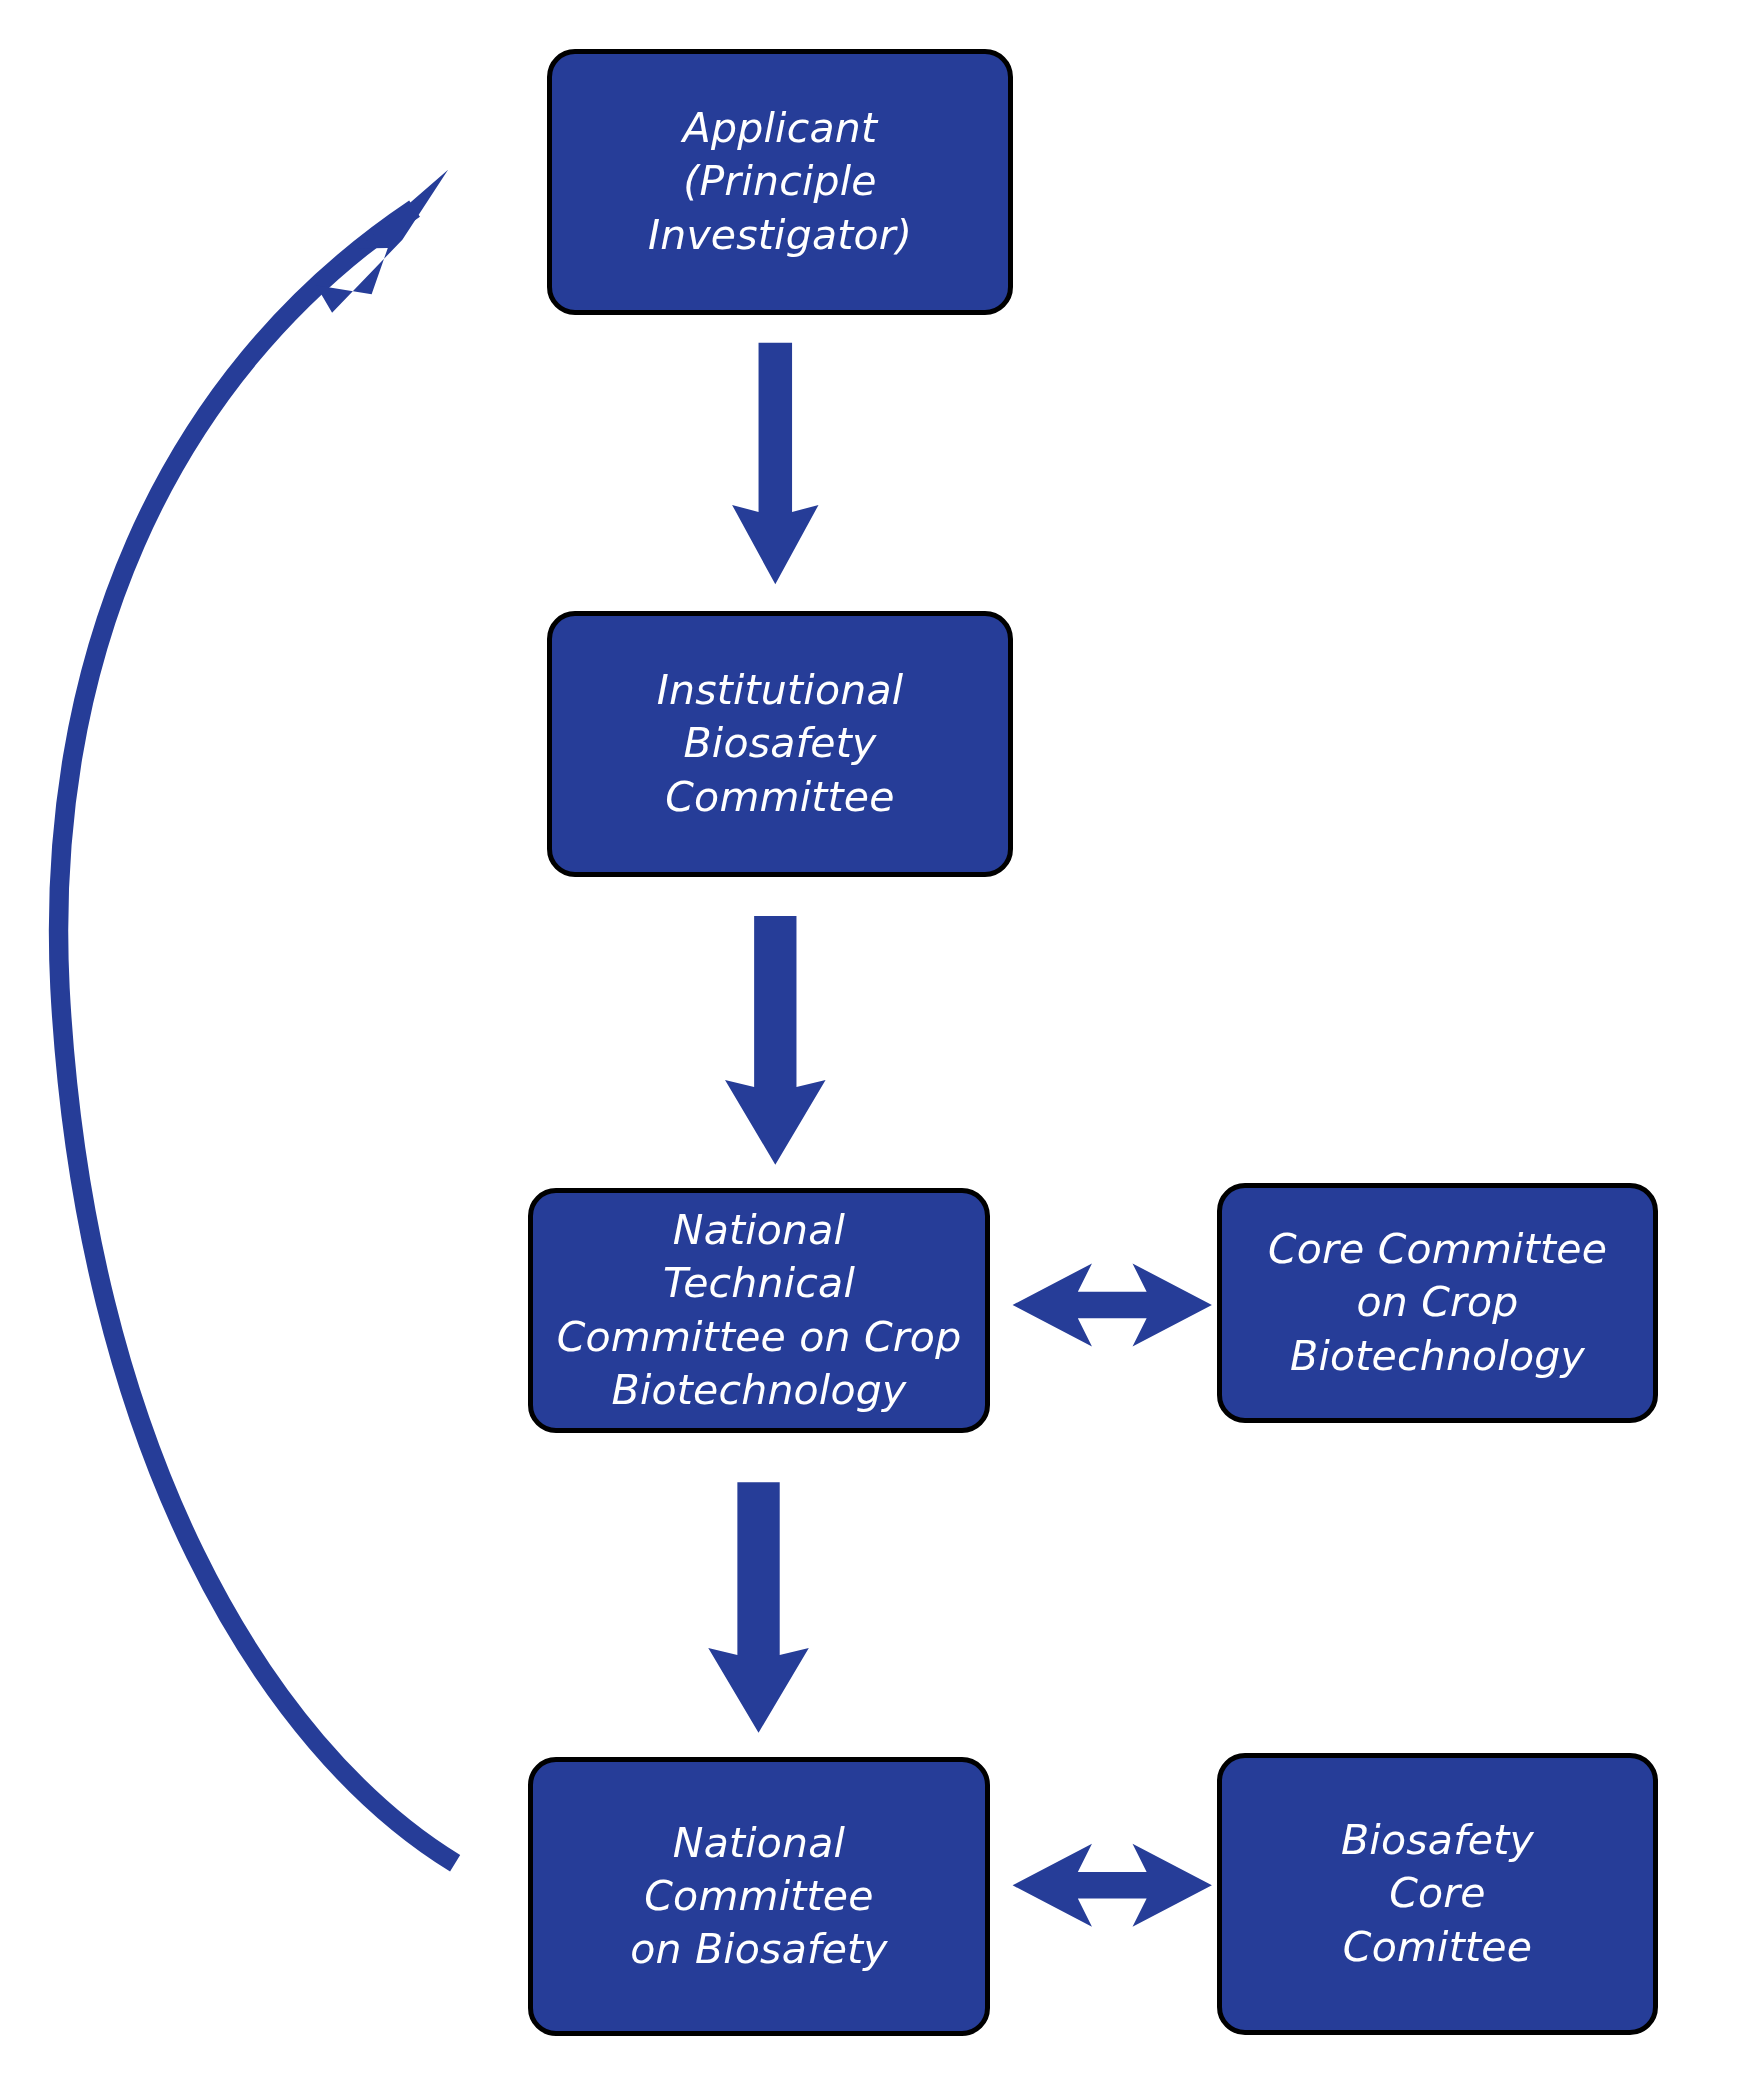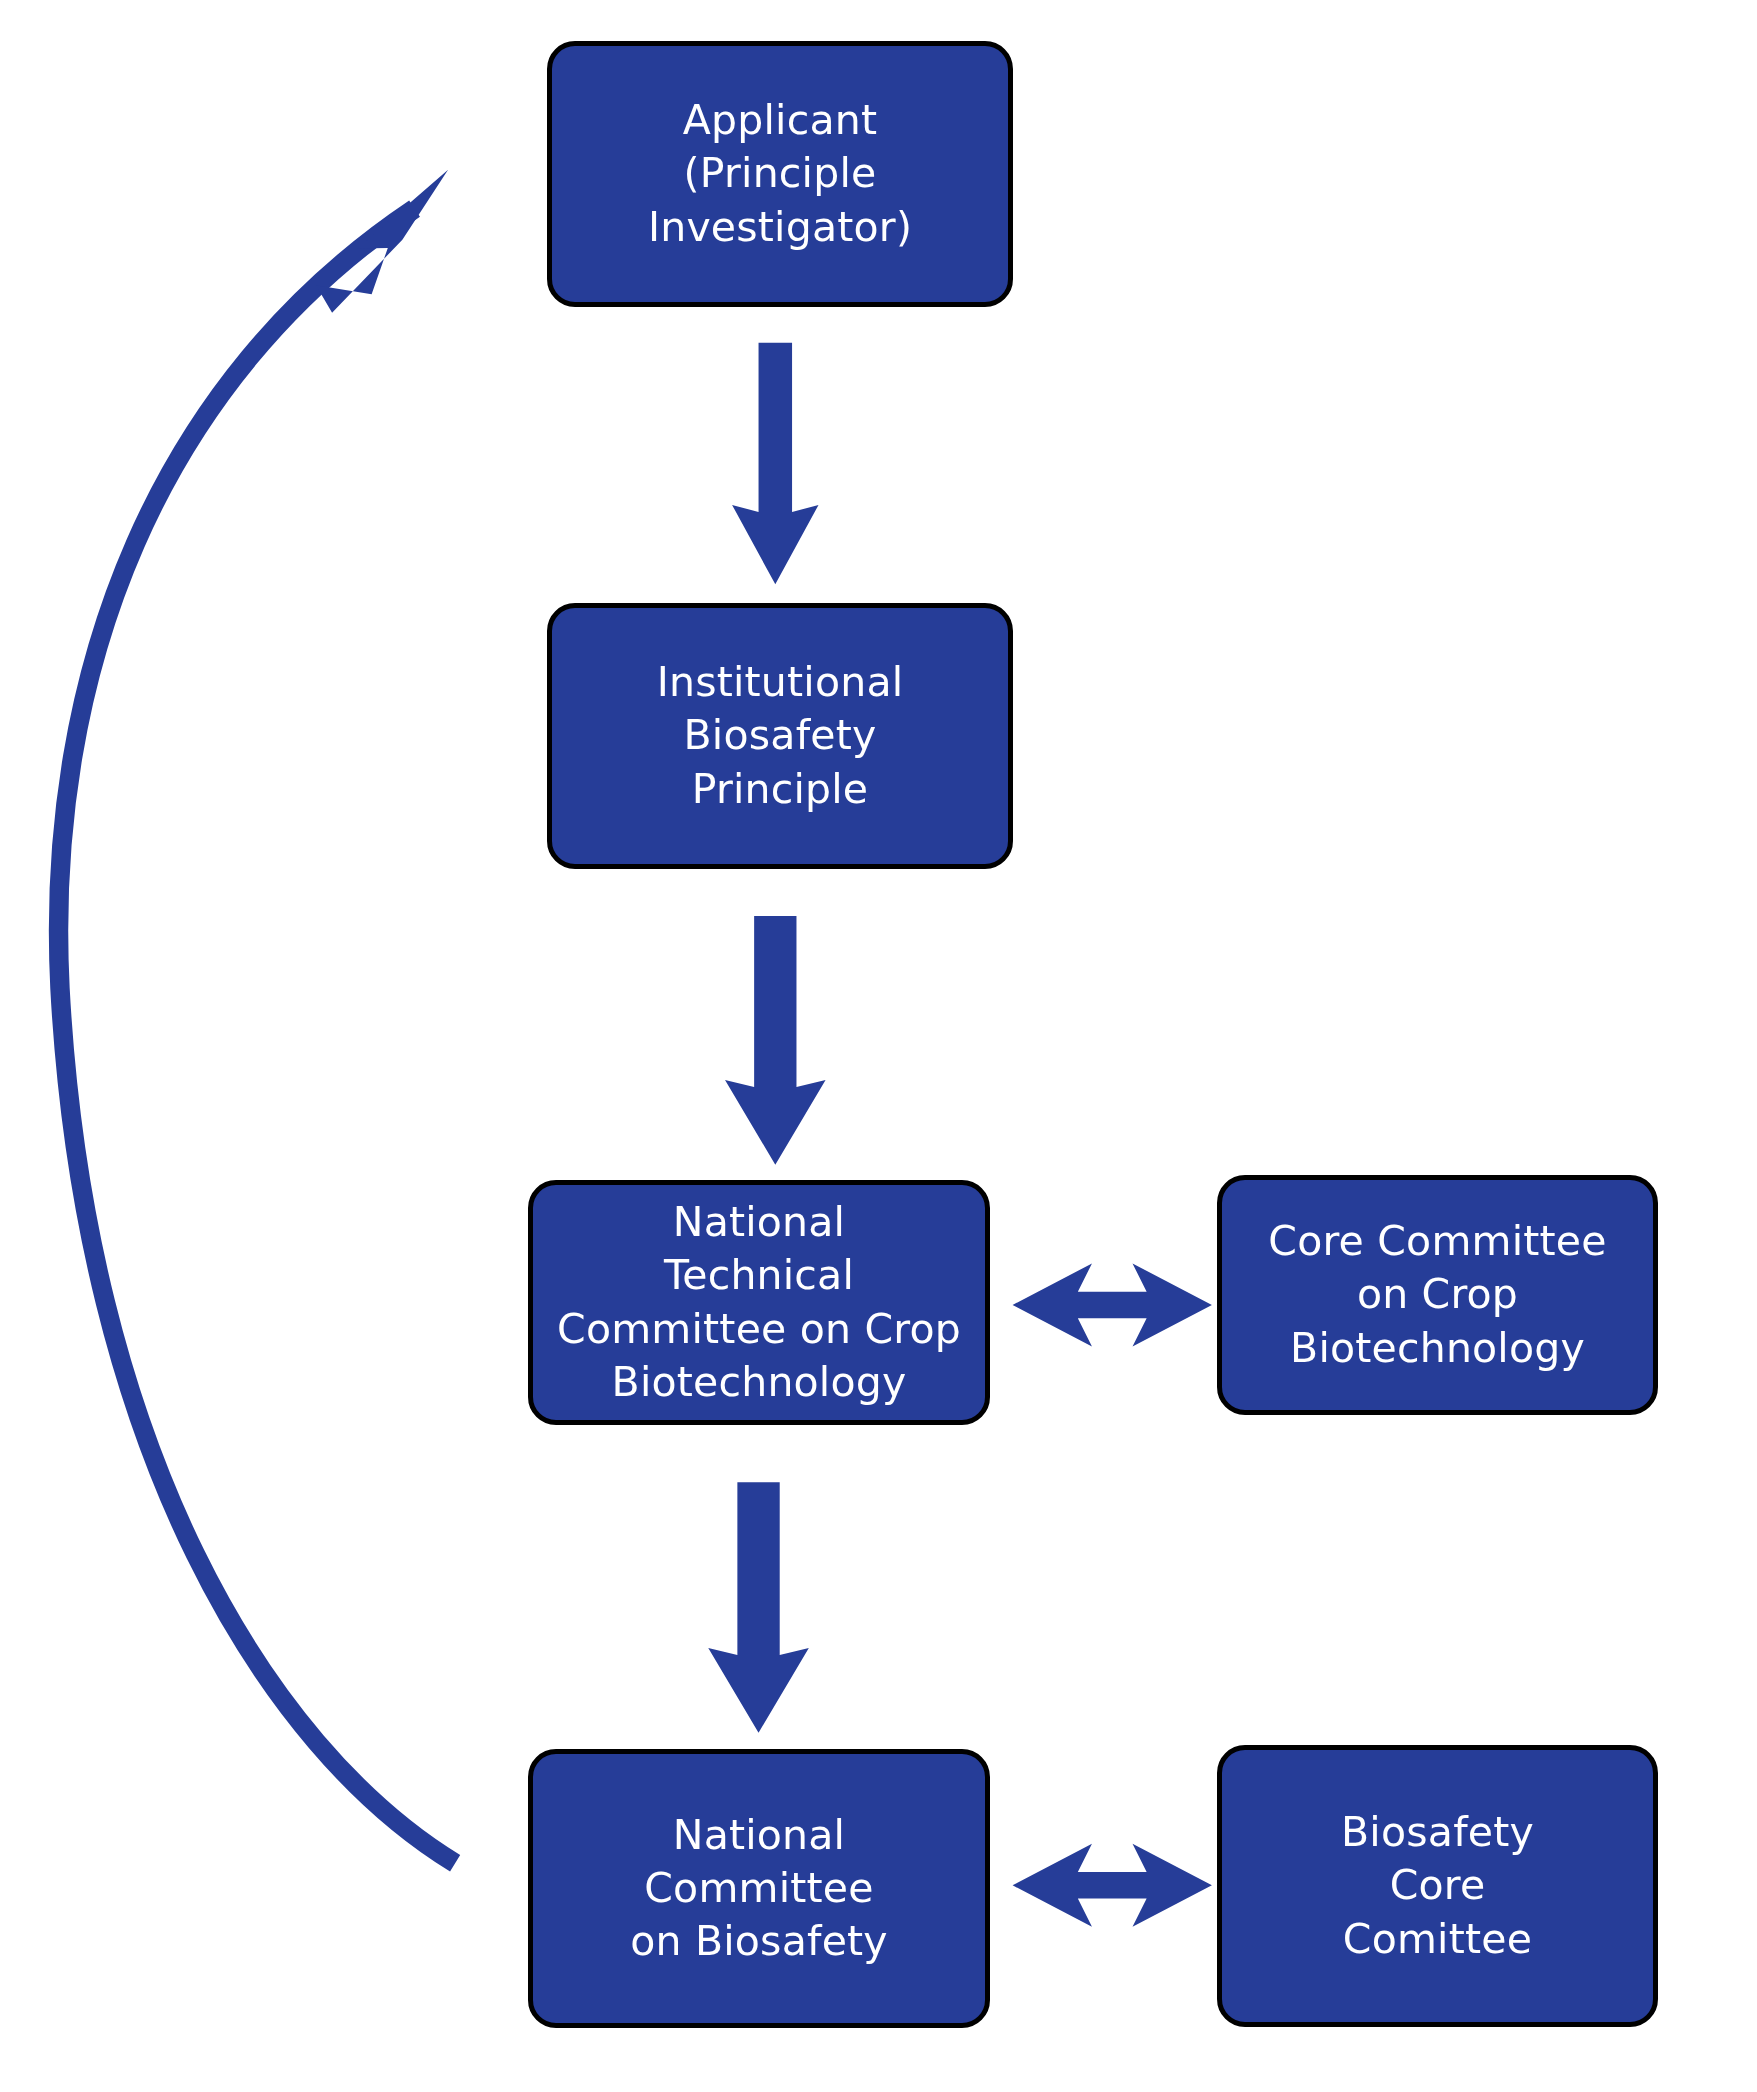--- a/index.html
+++ b/index.html
@@ -20,24 +20,26 @@
     position: absolute;
     box-sizing: border-box;
     background: #263D98;
     border: 5.3px solid #000000;
     border-radius: 28px;
     display: flex;
     align-items: center;
     justify-content: center;
     text-align: center;
     color: #ffffff;
+    font-style: italic;
     font-weight: 400;
     line-height: 1.30;
     letter-spacing: 0.2px;
     padding: 5.3px 12.4px;
+    margin-top: 8px;
   }
   .node .label {
     display: block;
     white-space: pre-line;
   }
 
   
   #node-applicant      { left: 547px;  top: 41px;   width: 466px;  height: 266px;  font-size: 41px; }
   #node-ibc            { left: 547px;  top: 603px;  width: 466px;  height: 266px;  font-size: 41px; }
   #node-ntccb          { left: 528px;  top: 1180px; width: 462px;  height: 245px;  font-size: 41px; }
@@ -128,21 +130,21 @@
 
   <div class="node" id="node-applicant">
     <span class="label">Applicant
 (Principle
 Investigator)</span>
   </div>
 
   <div class="node" id="node-ibc">
     <span class="label">Institutional
 Biosafety
-Principle</span>
+Committee</span>
   </div>
 
   <div class="node" id="node-ntccb">
     <span class="label">National
 Technical
 Committee on Crop
 Biotechnology</span>
   </div>
 
   <div class="node" id="node-cccb">

